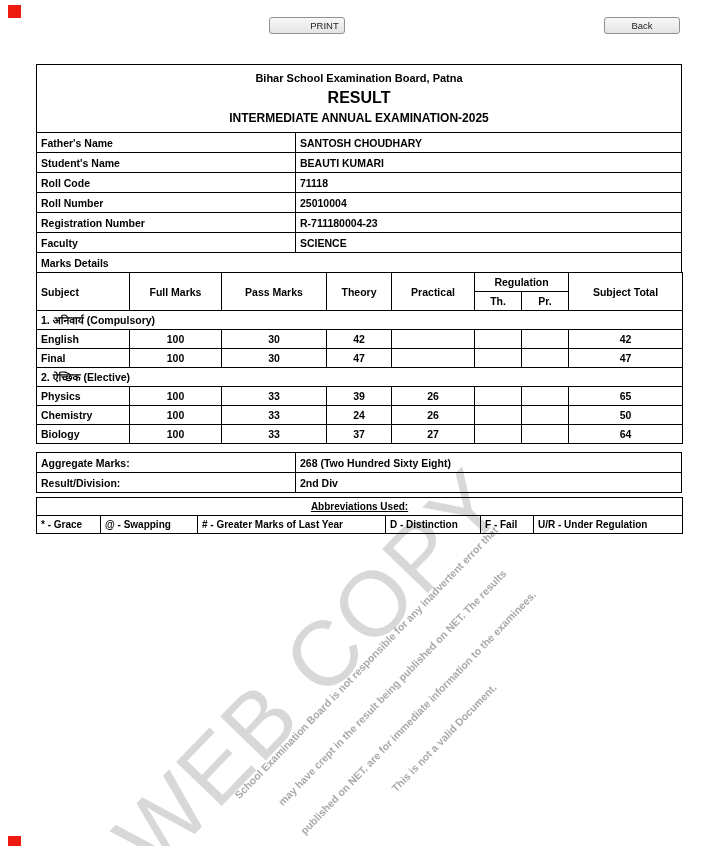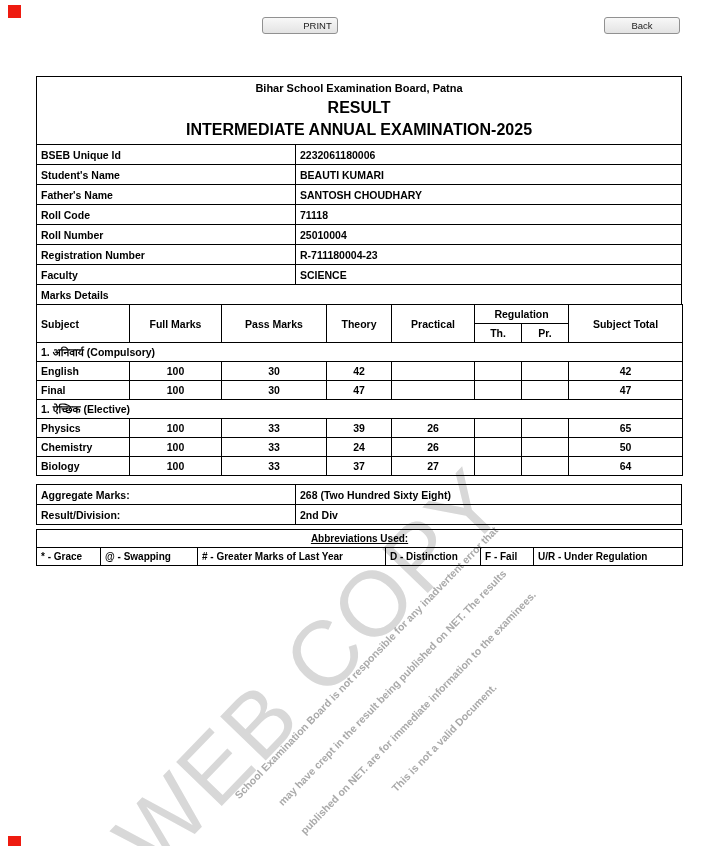--- a/index.html
+++ b/index.html
@@ -7,21 +7,21 @@
   body { font-family:"Liberation Sans", sans-serif; }
   #page { position:relative; width:719px; height:846px; background:#ffffff; overflow:hidden; }
 
   .btn {
     position:absolute; height:17px; width:76px;
     font-size:9.5px; font-family:"Liberation Sans",sans-serif;
     background:linear-gradient(#f8f8f8,#e3e3e3);
     border:1px solid #919191; border-radius:3px;
     text-align:center; line-height:14px; color:#222; cursor:pointer;
   }
-  #print-btn { left:262px; top:17px;padding-left:35px; }
+  #print-btn { left:269px; top:17px;padding-left:35px; }
   #back-btn  { left:604px; top:17px; }
 
   .red-sq { position:absolute; background:#ee1b10; }
   #red-top    { left:8px; top:5px;   width:13px; height:13px; }
   #red-bottom { left:8px; top:836px; width:13px; height:10px; }
 
   
   .wm-big {
     position:absolute; left:30px; top:617px; width:560px;
     text-align:center; transform:rotate(-46deg);
@@ -29,31 +29,31 @@
     letter-spacing:2px; z-index:0; user-select:none;
   }
   .wm-small {
     position:absolute; left:105px; top:628px; width:600px;
     transform:rotate(-46deg); font-size:10.5px; font-weight:bold;
     line-height:36px; color:#a9a9a9; text-align:center; z-index:0;
     white-space:nowrap; user-select:none;
   }
 
   
-  #doc { position:absolute; left:36px; top:76px; width:646px; z-index:1; }
+  #doc { position:absolute; left:36px; top:64px; width:646px; z-index:1; }
   table { width:100%; border-collapse:collapse; table-layout:fixed; background:transparent; }
   td {
     border:1px solid #000; font-size:10.5px; font-weight:bold; color:#000;
     padding:0 4px; height:20px; vertical-align:middle; overflow:hidden; white-space:nowrap;
   }
   td.c { text-align:center; padding:0 1px; }
   .doc-header { height:68px; text-align:center; padding:4px 0; }
   .doc-header .l1 { font-size:11px; }
   .doc-header .l2 { font-size:16px; margin-top:5px; }
-  .doc-header .l3 { font-size:16px; margin-top:4px; }
+  .doc-header .l3 { font-size:12px; margin-top:4px; }
   #marks-table { margin-top:-1px; }
   #marks-table td { height:19px; }
   #final-table { margin-top:8px; }
   #abbr-table  { margin-top:4px; }
   #abbr-table td { height:18px; font-size:10px; }
   .abbr-title { text-align:center; text-decoration:underline; height:17px; }
 </style>
 </head>
 <body>
 
@@ -82,30 +82,26 @@
         </colgroup>
       <tbody>
           <tr>
         <td colspan="2" class="doc-header">
           <div class="l1">Bihar School Examination Board, Patna</div>
           <div class="l2">RESULT</div>
           <div class="l3">INTERMEDIATE ANNUAL EXAMINATION-2025</div>
         </td>
       </tr>
       <tr>
-        <td>BSEB Unique Id</td>
-        <td>2232061180006</td>
+        <td>Father's Name</td>
+        <td>SANTOSH CHOUDHARY</td>
       </tr>
       <tr>
         <td>Student's Name</td>
         <td>BEAUTI KUMARI</td>
-      </tr>
-      <tr>
-        <td>Father's Name</td>
-        <td>SANTOSH CHOUDHARY</td>
       </tr>
       <tr>
         <td>Roll Code</td>
         <td>71118</td>
       </tr>
       <tr>
         <td>Roll Number</td>
         <td>25010004</td>
       </tr>
       <tr>
@@ -166,21 +162,21 @@
         <td class="c">100</td>
         <td class="c">30</td>
         <td class="c">47</td>
         <td class="c"></td>
         <td class="c"></td>
         <td class="c"></td>
         <td class="c">47</td>
       </tr>
 
       <tr>
-        <td colspan="8">1. ऐच्छिक (Elective)</td>
+        <td colspan="8">2. ऐच्छिक (Elective)</td>
       </tr>
       <tr>
         <td>Physics</td>
         <td class="c">100</td>
         <td class="c">33</td>
         <td class="c">39</td>
         <td class="c">26</td>
         <td class="c"></td>
         <td class="c"></td>
         <td class="c">65</td>

